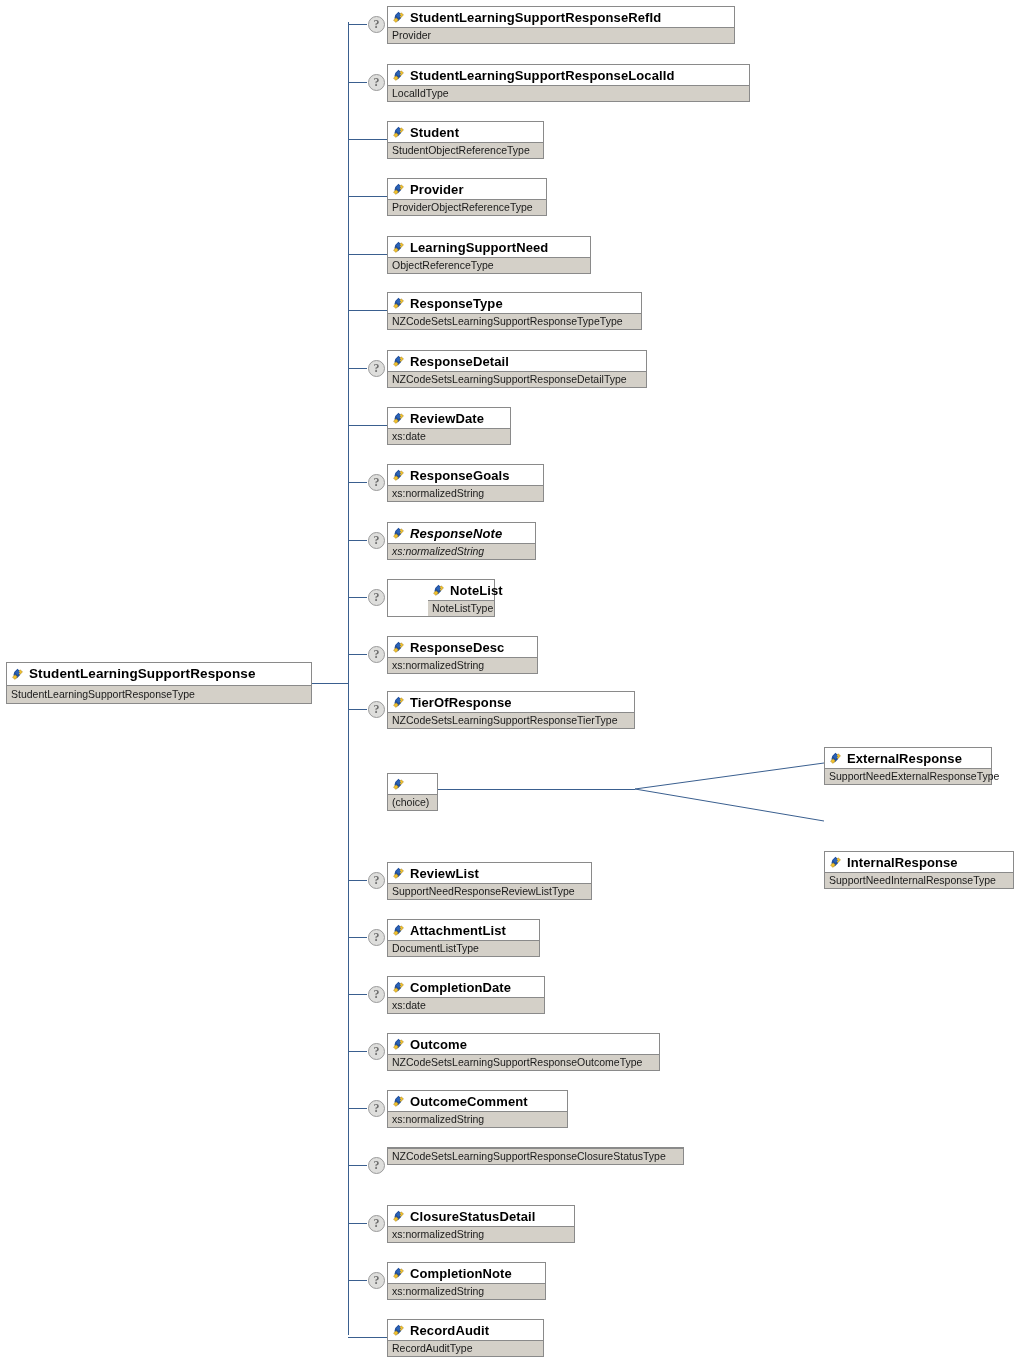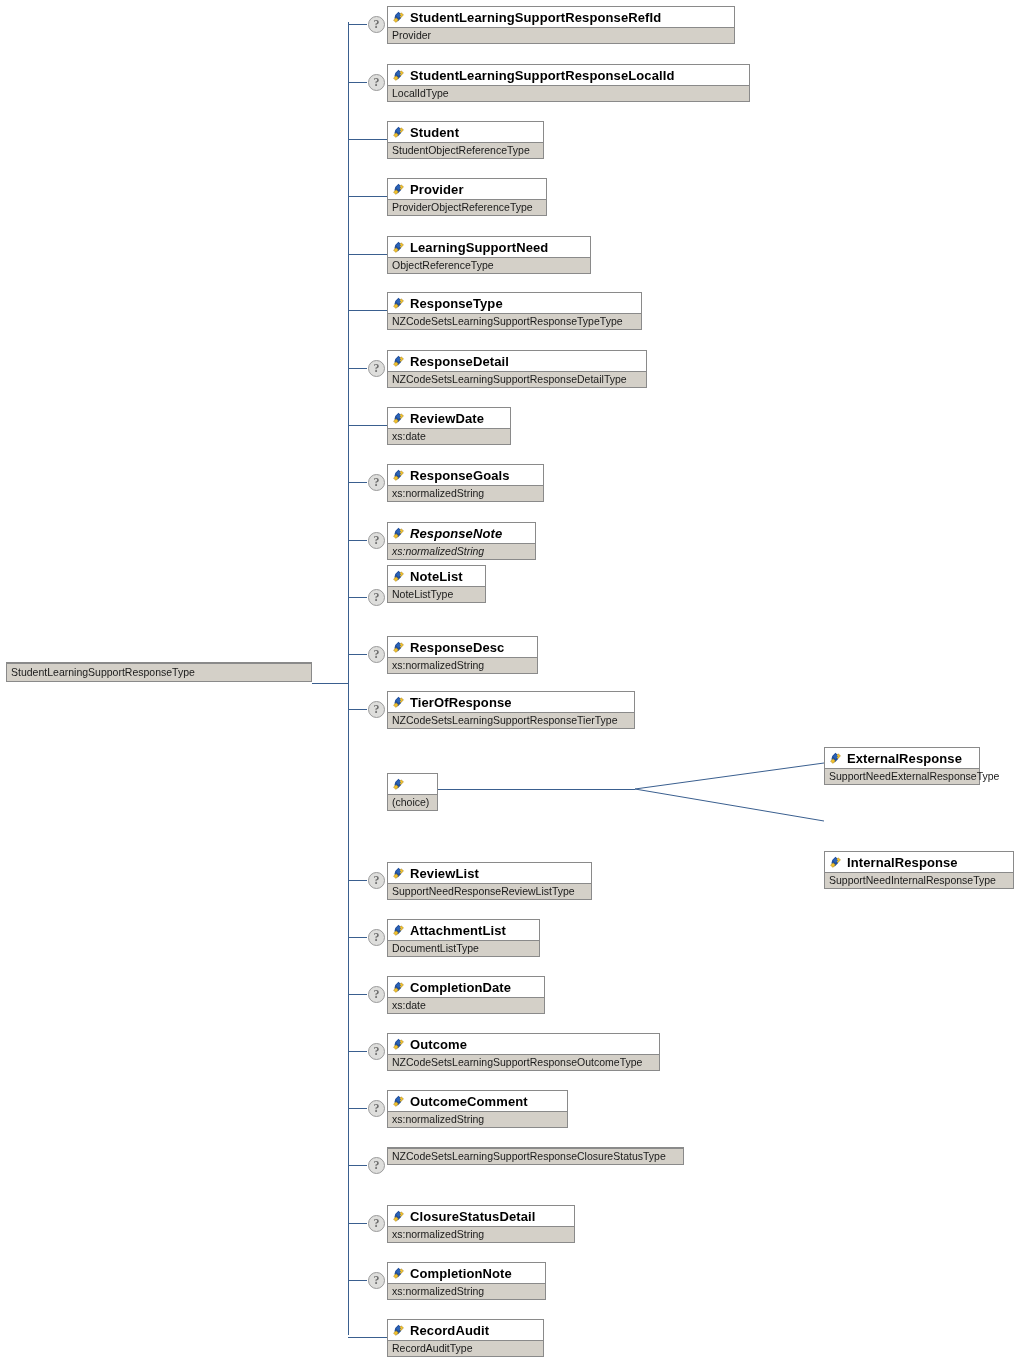--- a/index.html
+++ b/index.html
@@ -140,20 +140,31 @@
       <svg class="diag" width="189" height="26" style="left: 635px; top: 763px;">
         <line x1="0" y1="26" x2="189" y2="0" stroke="#3a5f8f" stroke-width="1"></line>
       </svg>
       <svg class="diag" width="189" height="32" style="left: 635px; top: 789px;">
         <line x1="0" y1="0" x2="189" y2="32" stroke="#3a5f8f" stroke-width="1"></line>
       </svg>
     </div>
 
   <div id="nodes">
       <div class="node root" style="left: 6px; top: 662px; width: 306px;">
+        <div class="name-row">
+          <span style="display: flex;">
+            <svg class="el-icon" viewBox="0 0 16 16" xmlns="http://www.w3.org/2000/svg">
+  <path d="M8 1 L12 5 L11 9 L7 13 L3 9 L4 5 Z" fill="#1f4e9c"></path>
+  <path d="M11.5 2.2 L14.2 5 L10.6 8.2 L8 5.4 Z" fill="#f2c12e" stroke="#8a6a10" stroke-width="0.5"></path>
+  <path d="M5 8.2 L8 11 L4.6 14 L1.9 11.2 Z" fill="#f2c12e" stroke="#8a6a10" stroke-width="0.5"></path>
+  <path d="M8 2.6 L11 5.6 L8 8.6 L5 5.6 Z" fill="#2b63b8"></path>
+</svg>
+          </span>
+          <span class="name-text">StudentLearningSupportResponse</span>
+        </div>
         <div class="type-row">
           <span class="type-text">StudentLearningSupportResponseType</span>
         </div>
       </div>
       <div class="node" style="left: 387px; top: 6px; width: 348px;">
         <div class="name-row">
           <span style="display: flex;">
             <svg class="el-icon" viewBox="0 0 16 16" xmlns="http://www.w3.org/2000/svg">
   <path d="M8 1 L12 5 L11 9 L7 13 L3 9 L4 5 Z" fill="#1f4e9c"></path>
   <path d="M11.5 2.2 L14.2 5 L10.6 8.2 L8 5.4 Z" fill="#f2c12e" stroke="#8a6a10" stroke-width="0.5"></path>
@@ -309,21 +320,21 @@
   <path d="M8 2.6 L11 5.6 L8 8.6 L5 5.6 Z" fill="#2b63b8"></path>
 </svg>
           </span>
           <span class="name-text">ResponseNote</span>
         </div>
         <div class="type-row">
           <span class="type-text">xs:normalizedString</span>
         </div>
       </div>
       <div class="opt-badge" style="left: 368px; top: 532px;">?</div>
-      <div class="node" style="left: 387px; top: 565px; width: 99px;">
+      <div class="node" style="left: 387px; top: 579px; width: 108px; padding-left: 40px;">
         <div class="name-row">
           <span style="display: flex;">
             <svg class="el-icon" viewBox="0 0 16 16" xmlns="http://www.w3.org/2000/svg">
   <path d="M8 1 L12 5 L11 9 L7 13 L3 9 L4 5 Z" fill="#1f4e9c"></path>
   <path d="M11.5 2.2 L14.2 5 L10.6 8.2 L8 5.4 Z" fill="#f2c12e" stroke="#8a6a10" stroke-width="0.5"></path>
   <path d="M5 8.2 L8 11 L4.6 14 L1.9 11.2 Z" fill="#f2c12e" stroke="#8a6a10" stroke-width="0.5"></path>
   <path d="M8 2.6 L11 5.6 L8 8.6 L5 5.6 Z" fill="#2b63b8"></path>
 </svg>
           </span>
           <span class="name-text">NoteList</span>
@@ -517,21 +528,21 @@
   <path d="M5 8.2 L8 11 L4.6 14 L1.9 11.2 Z" fill="#f2c12e" stroke="#8a6a10" stroke-width="0.5"></path>
   <path d="M8 2.6 L11 5.6 L8 8.6 L5 5.6 Z" fill="#2b63b8"></path>
 </svg>
           </span>
           <span class="name-text"></span>
         </div>
         <div class="type-row">
           <span class="type-text">(choice)</span>
         </div>
       </div>
-      <div class="node" style="left: 824px; top: 747px; width: 156px;">
+      <div class="node" style="left: 824px; top: 747px; width: 168px;">
         <div class="name-row">
           <span style="display: flex;">
             <svg class="el-icon" viewBox="0 0 16 16" xmlns="http://www.w3.org/2000/svg">
   <path d="M8 1 L12 5 L11 9 L7 13 L3 9 L4 5 Z" fill="#1f4e9c"></path>
   <path d="M11.5 2.2 L14.2 5 L10.6 8.2 L8 5.4 Z" fill="#f2c12e" stroke="#8a6a10" stroke-width="0.5"></path>
   <path d="M5 8.2 L8 11 L4.6 14 L1.9 11.2 Z" fill="#f2c12e" stroke="#8a6a10" stroke-width="0.5"></path>
   <path d="M8 2.6 L11 5.6 L8 8.6 L5 5.6 Z" fill="#2b63b8"></path>
 </svg>
           </span>
           <span class="name-text">ExternalResponse</span>

